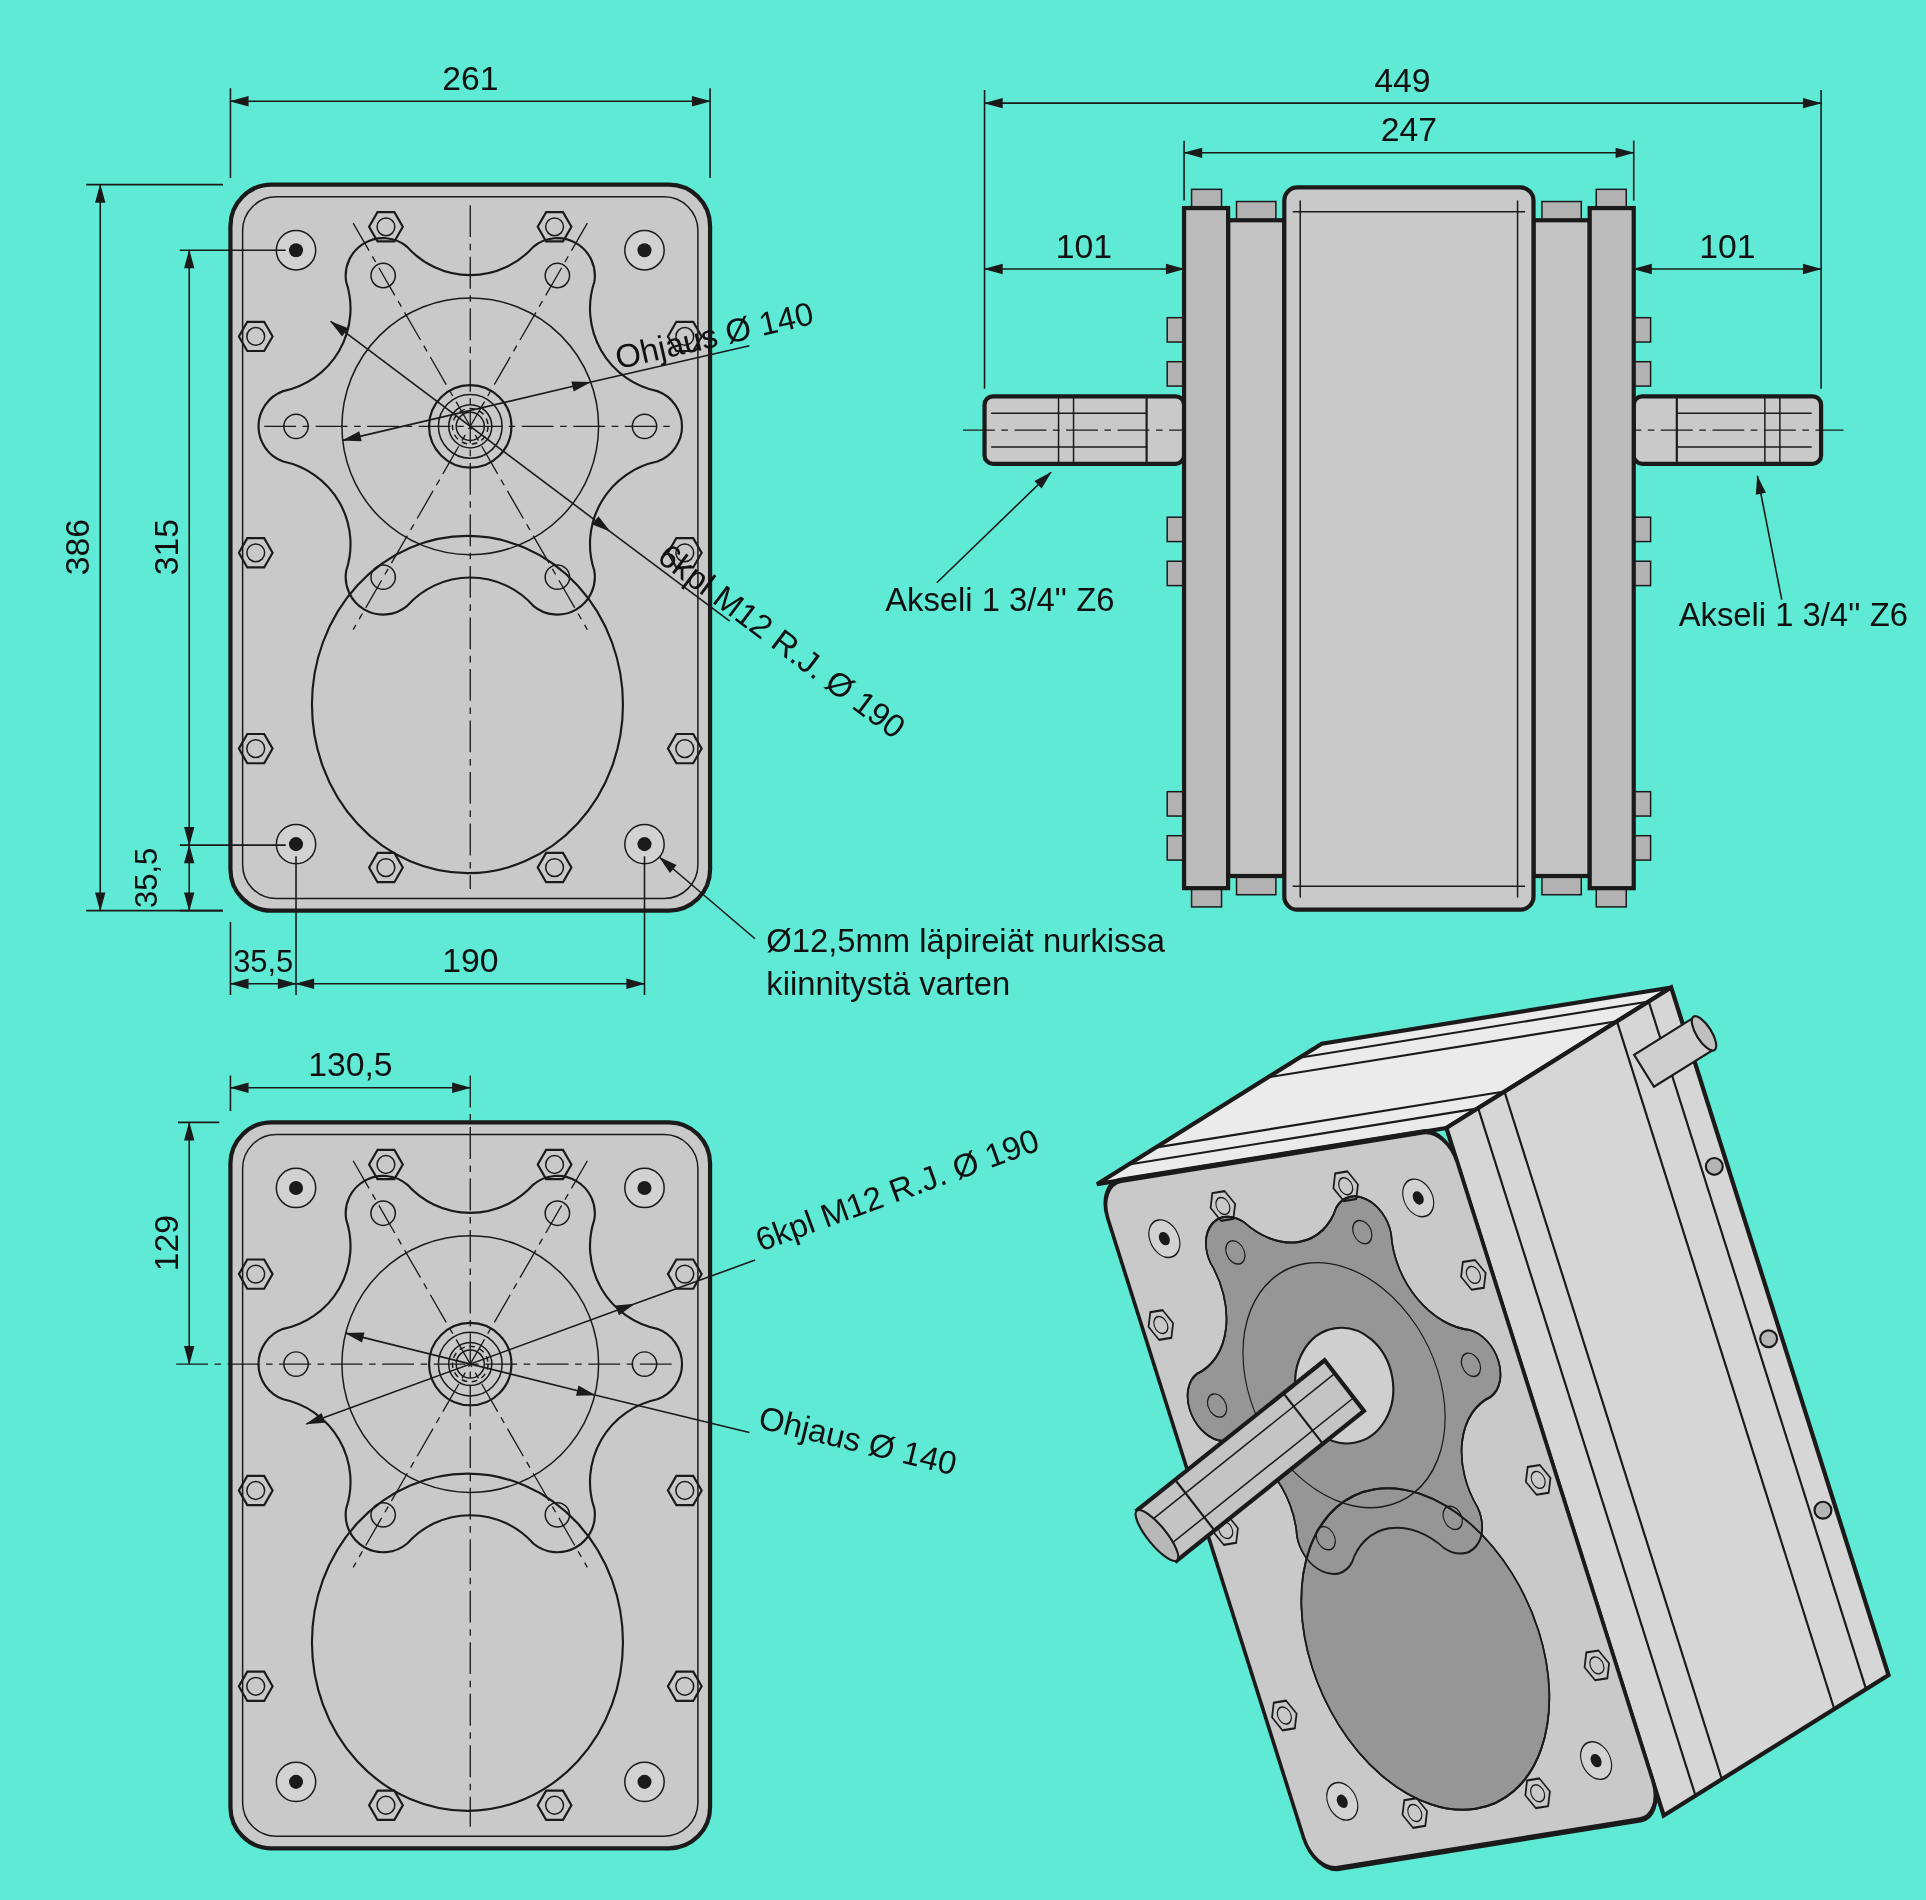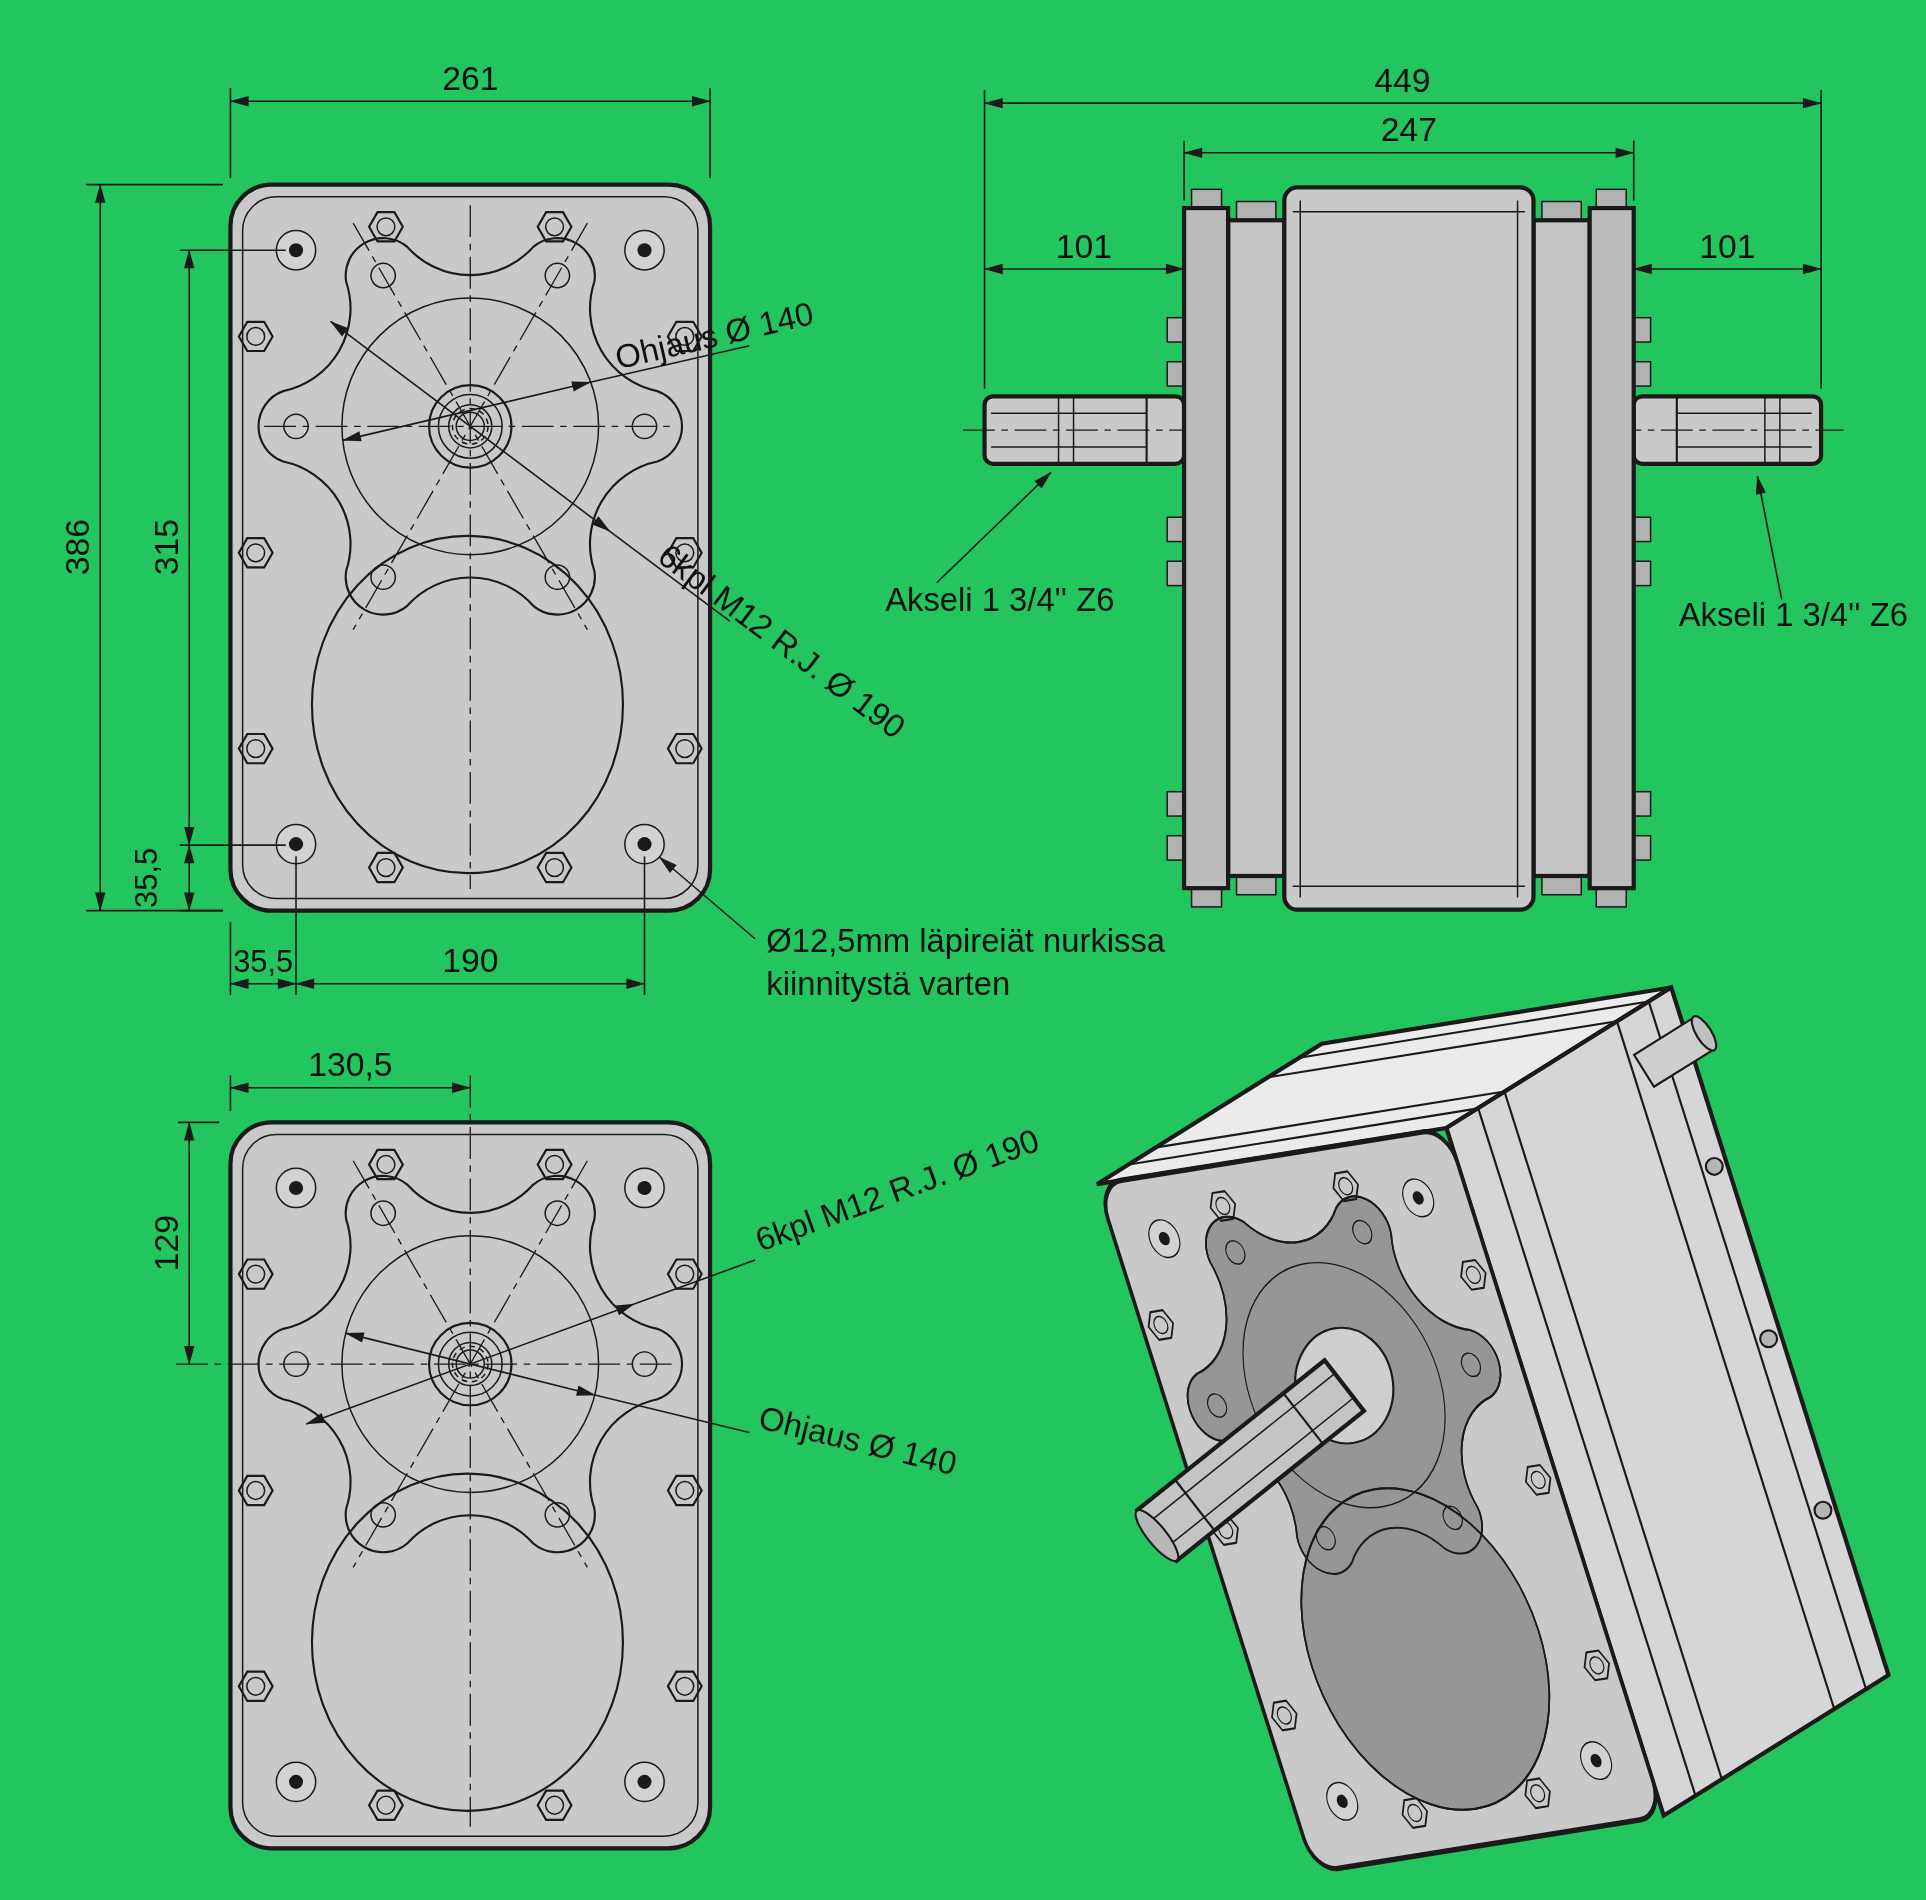--- a/index.html
+++ b/index.html
@@ -1,16 +1,16 @@
 <!DOCTYPE html>
 <html style="font-size:15px"><head>
 <meta charset="utf-8">
 <style>
   html,body{margin:0;padding:0;background:#ffffff;}
-  #stage{position:relative;width:1926px;height:1900px;background:#22c55e;overflow:hidden;}
+  #stage{position:relative;width:1926px;height:1900px;background:#5eead4;overflow:hidden;}
   svg text{font-family:"Liberation Sans",sans-serif;fill:#111;}
   .t36{font-size:36px}
   .t35{font-size:35px}
   .t33{font-size:33px}
   .ln{stroke:#1a1a1a;fill:none}
   .w4{stroke-width:4.5}
   .w2{stroke-width:2.3}
   .w1{stroke-width:1.6}
   .dim{stroke:#1a1a1a;stroke-width:1.7;fill:none}
   .arr2{marker-start:url(#arw);marker-end:url(#arw)}

